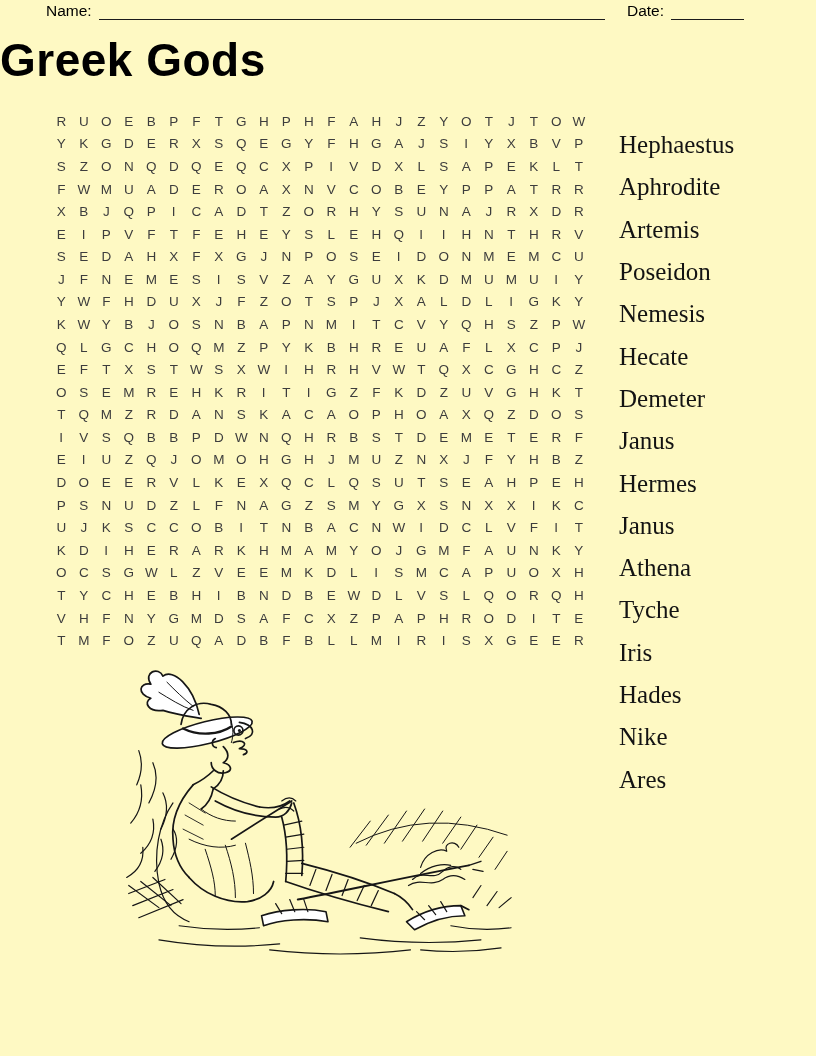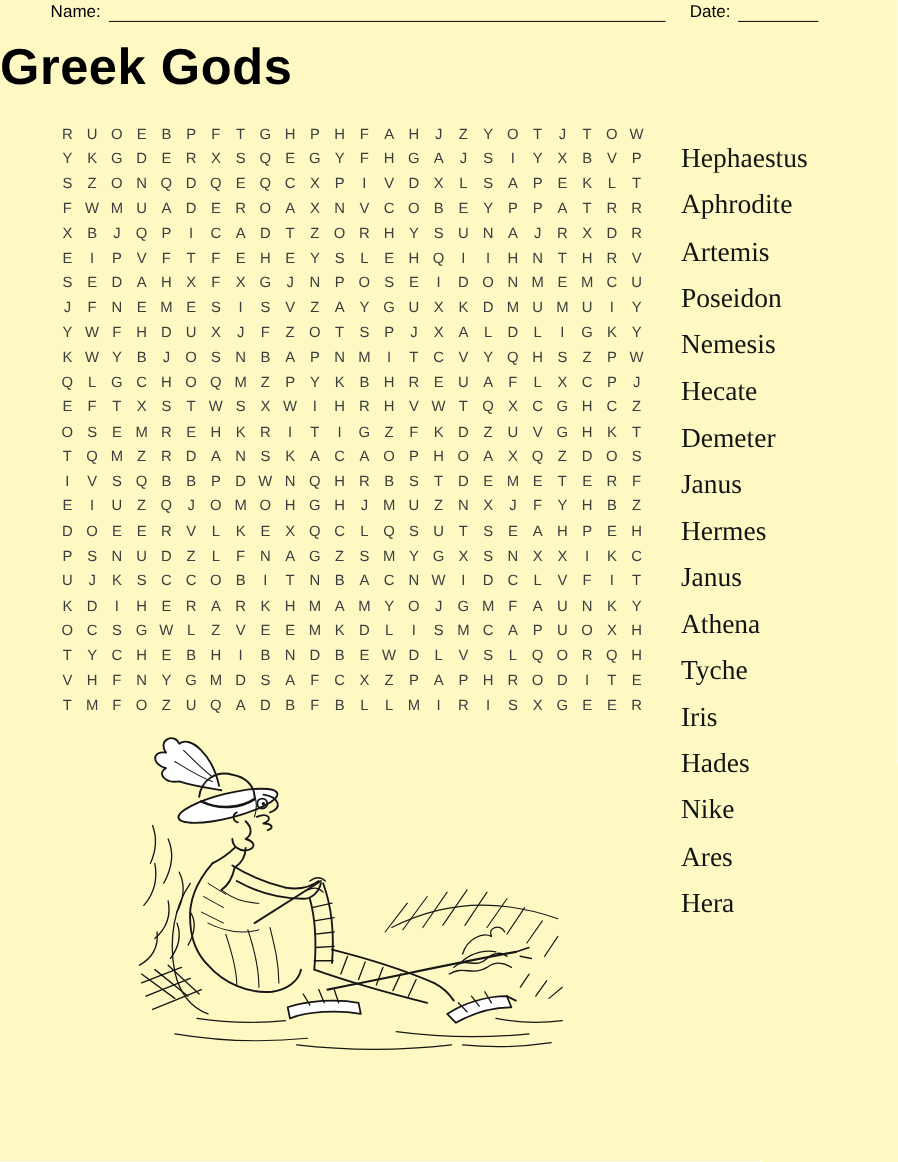--- a/index.html
+++ b/index.html
@@ -683,21 +683,20 @@
       <li class="word">Demeter</li>
       <li class="word">Janus</li>
       <li class="word">Hermes</li>
       <li class="word">Janus</li>
       <li class="word">Athena</li>
       <li class="word">Tyche</li>
       <li class="word">Iris</li>
       <li class="word">Hades</li>
       <li class="word">Nike</li>
       <li class="word">Ares</li>
-      <li class="word">Hera</li>
     </ul>
 
   <svg class="illustration" width="424" height="312" viewBox="0 0 420 310" fill="none" stroke="#161616" stroke-width="1.7" stroke-linecap="round" stroke-linejoin="round">
 
     <g stroke-width="1.2">
       <path d="M18 132 q8 -18 2 -34"></path>
       <path d="M30 150 q12 -22 4 -40"></path>
       <path d="M12 170 q14 -16 10 -38"></path>
       <path d="M42 176 q10 -20 2 -36"></path>
       <path d="M22 200 q16 -14 12 -34"></path>

